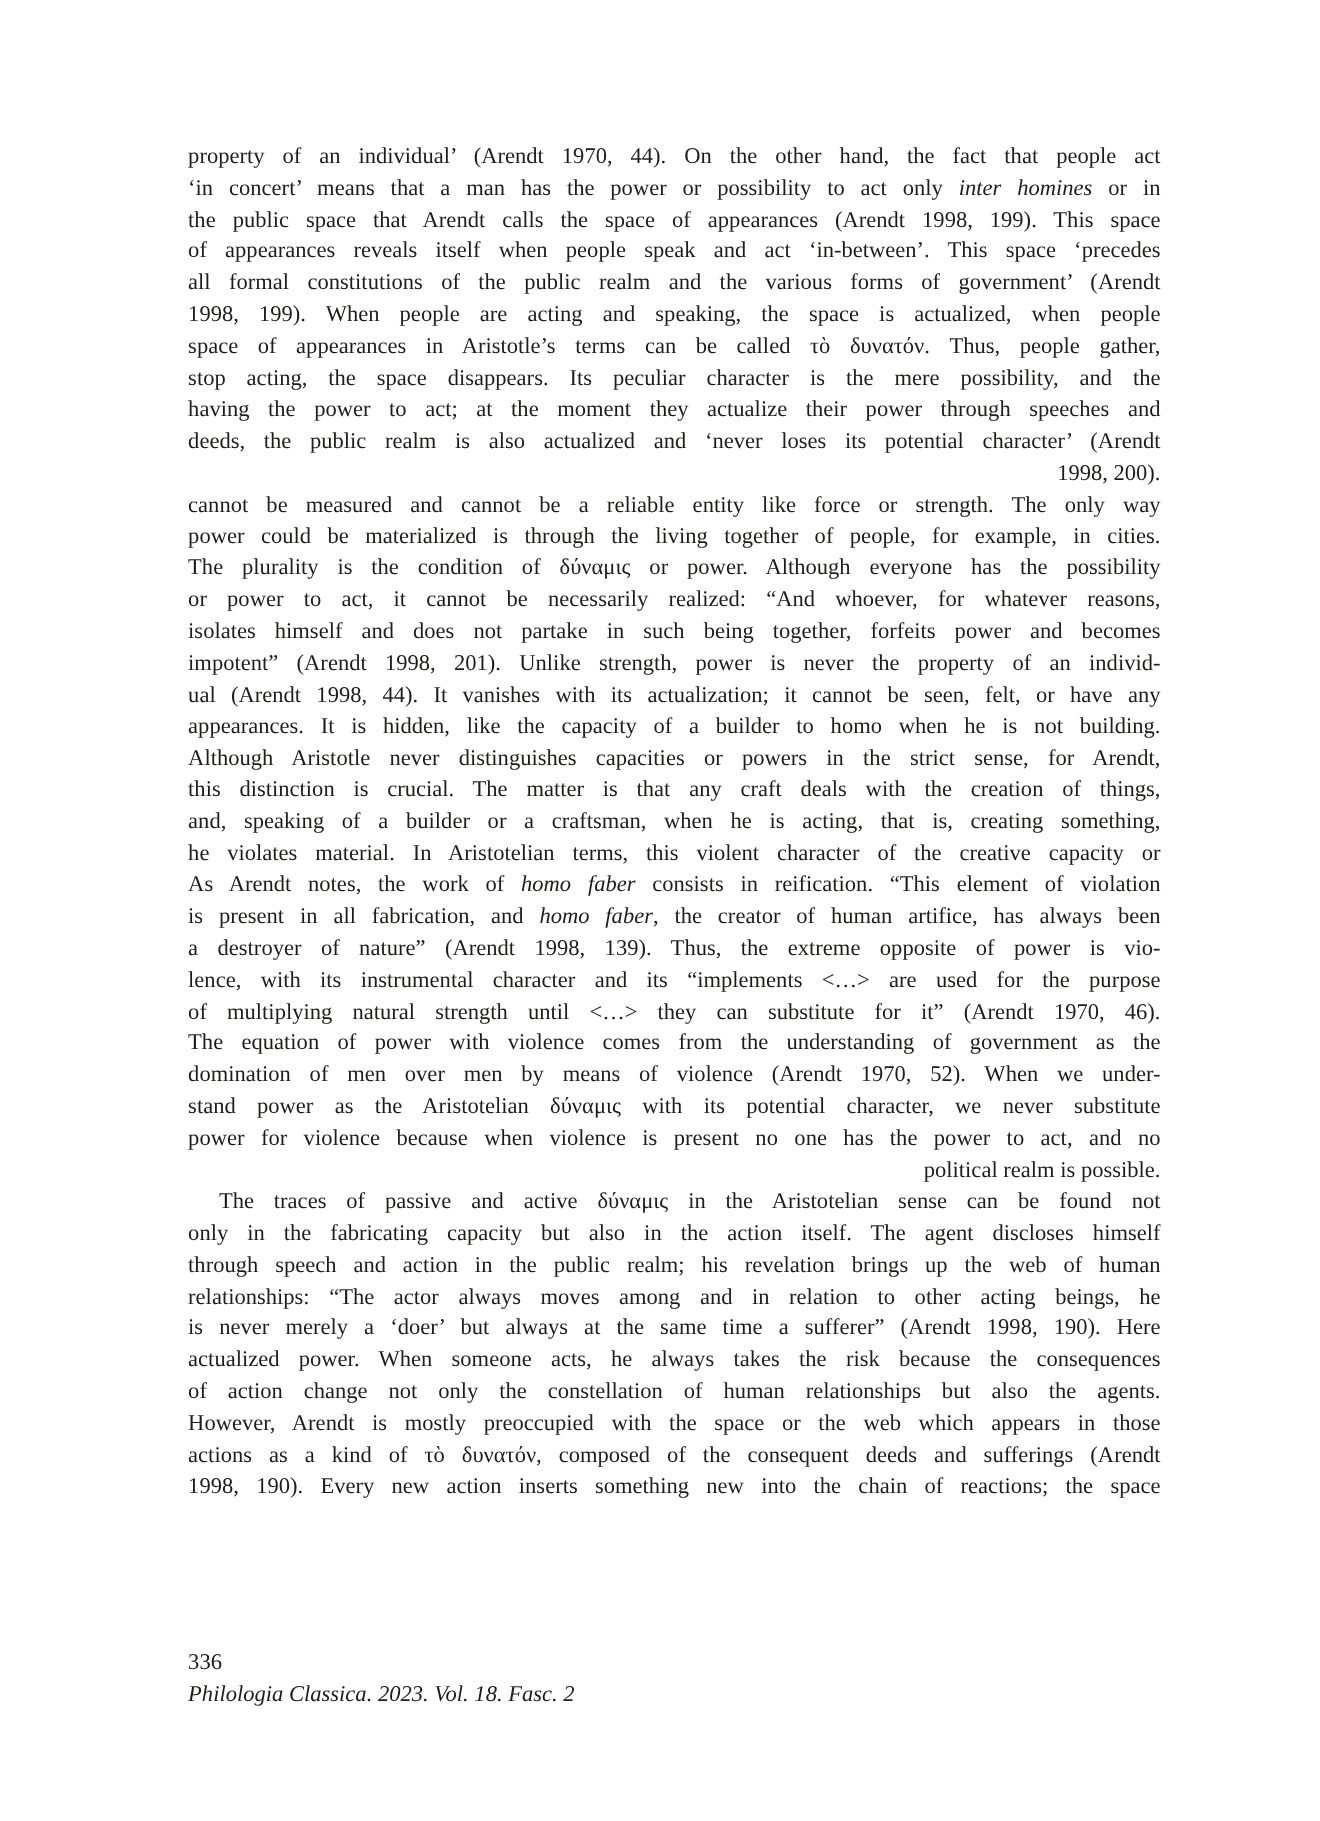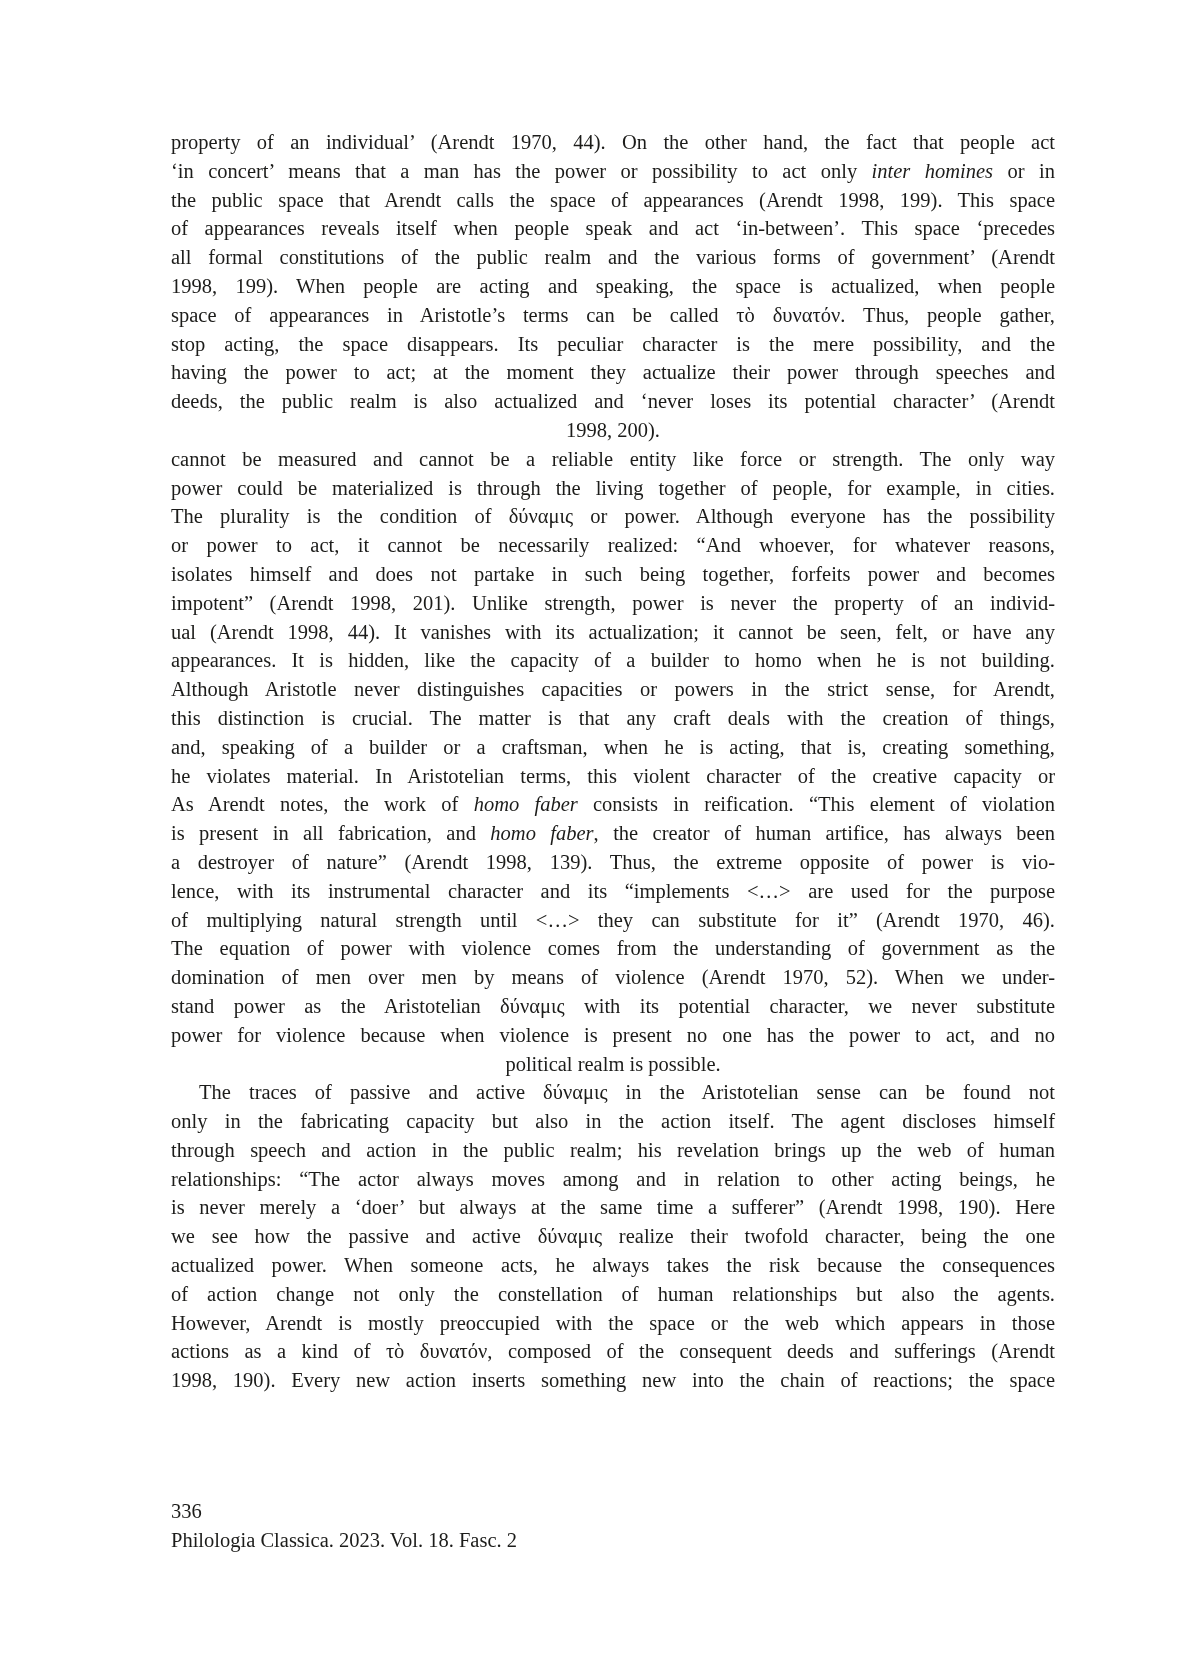--- a/index.html
+++ b/index.html
@@ -17,21 +17,21 @@
     position: absolute;
     left: 138px;
     top: 128px;
     width: 884px;
   }
   .line {
     font-size: 20.5px;
     line-height: 28.8px;
     height: 28.8px;
     white-space: normal;
-    text-align: center;
+    text-align: right;
   }
   .line.j {
     text-align: justify;
     text-align-last: justify;
   }
   .line.j::after {
     content: "";
     display: inline-block;
     width: 100%;
     height: 0;
@@ -43,21 +43,21 @@
     left: 138px;
     top: 1497px;
     width: 884px;
     display: flex;
     justify-content: space-between;
     align-items: baseline;
     font-size: 20.5px;
     line-height: 28.8px;
     flex-direction: column;
   }
-  .journal { }
+  .journal { font-style: italic; }
 </style>
 </head>
 <body>
 
 <div class="page">
   <main class="text-block">
       <div class="line j"><span>property of an individual’ (Arendt 1970, 44). On the other hand, the fact that people act</span></div>
       <div class="line j"><span>‘in concert’ means that a man has the power or possibility to act only </span><em>inter homines</em><span> or in</span></div>
       <div class="line j"><span>the public space that Arendt calls the space of appearances (Arendt 1998, 199). This space</span></div>
       <div class="line j"><span>of appearances reveals itself when people speak and act ‘in-between’. This space ‘precedes</span></div>
@@ -88,21 +88,20 @@
       <div class="line j"><span>The equation of power with violence comes from the understanding of government as the</span></div>
       <div class="line j"><span>domination of men over men by means of violence (Arendt 1970, 52). When we under-</span></div>
       <div class="line j"><span>stand power as the Aristotelian δύναμις with its potential character, we never substitute</span></div>
       <div class="line j"><span>power for violence because when violence is present no one has the power to act, and no</span></div>
       <div class="line"><span>political realm is possible.</span></div>
       <div class="line j ind"><span>The traces of passive and active δύναμις in the Aristotelian sense can be found not</span></div>
       <div class="line j"><span>only in the fabricating capacity but also in the action itself. The agent discloses himself</span></div>
       <div class="line j"><span>through speech and action in the public realm; his revelation brings up the web of human</span></div>
       <div class="line j"><span>relationships: “The actor always moves among and in relation to other acting beings, he</span></div>
       <div class="line j"><span>is never merely a ‘doer’ but always at the same time a sufferer” (Arendt 1998, 190). Here</span></div>
-      <div class="line j"><span>we see how the passive and active δύναμις realize their twofold character, being the one</span></div>
       <div class="line j"><span>actualized power. When someone acts, he always takes the risk because the consequences</span></div>
       <div class="line j"><span>of action change not only the constellation of human relationships but also the agents.</span></div>
       <div class="line j"><span>However, Arendt is mostly preoccupied with the space or the web which appears in those</span></div>
       <div class="line j"><span>actions as a kind of τὸ δυνατόν, composed of the consequent deeds and sufferings (Arendt</span></div>
       <div class="line j"><span>1998, 190). Every new action inserts something new into the chain of reactions; the space</span></div>
     </main>
   <footer class="footer">
     <span class="pagenum">336</span>
     <span class="journal">Philologia Classica. 2023. Vol. 18. Fasc. 2</span>
   </footer>

